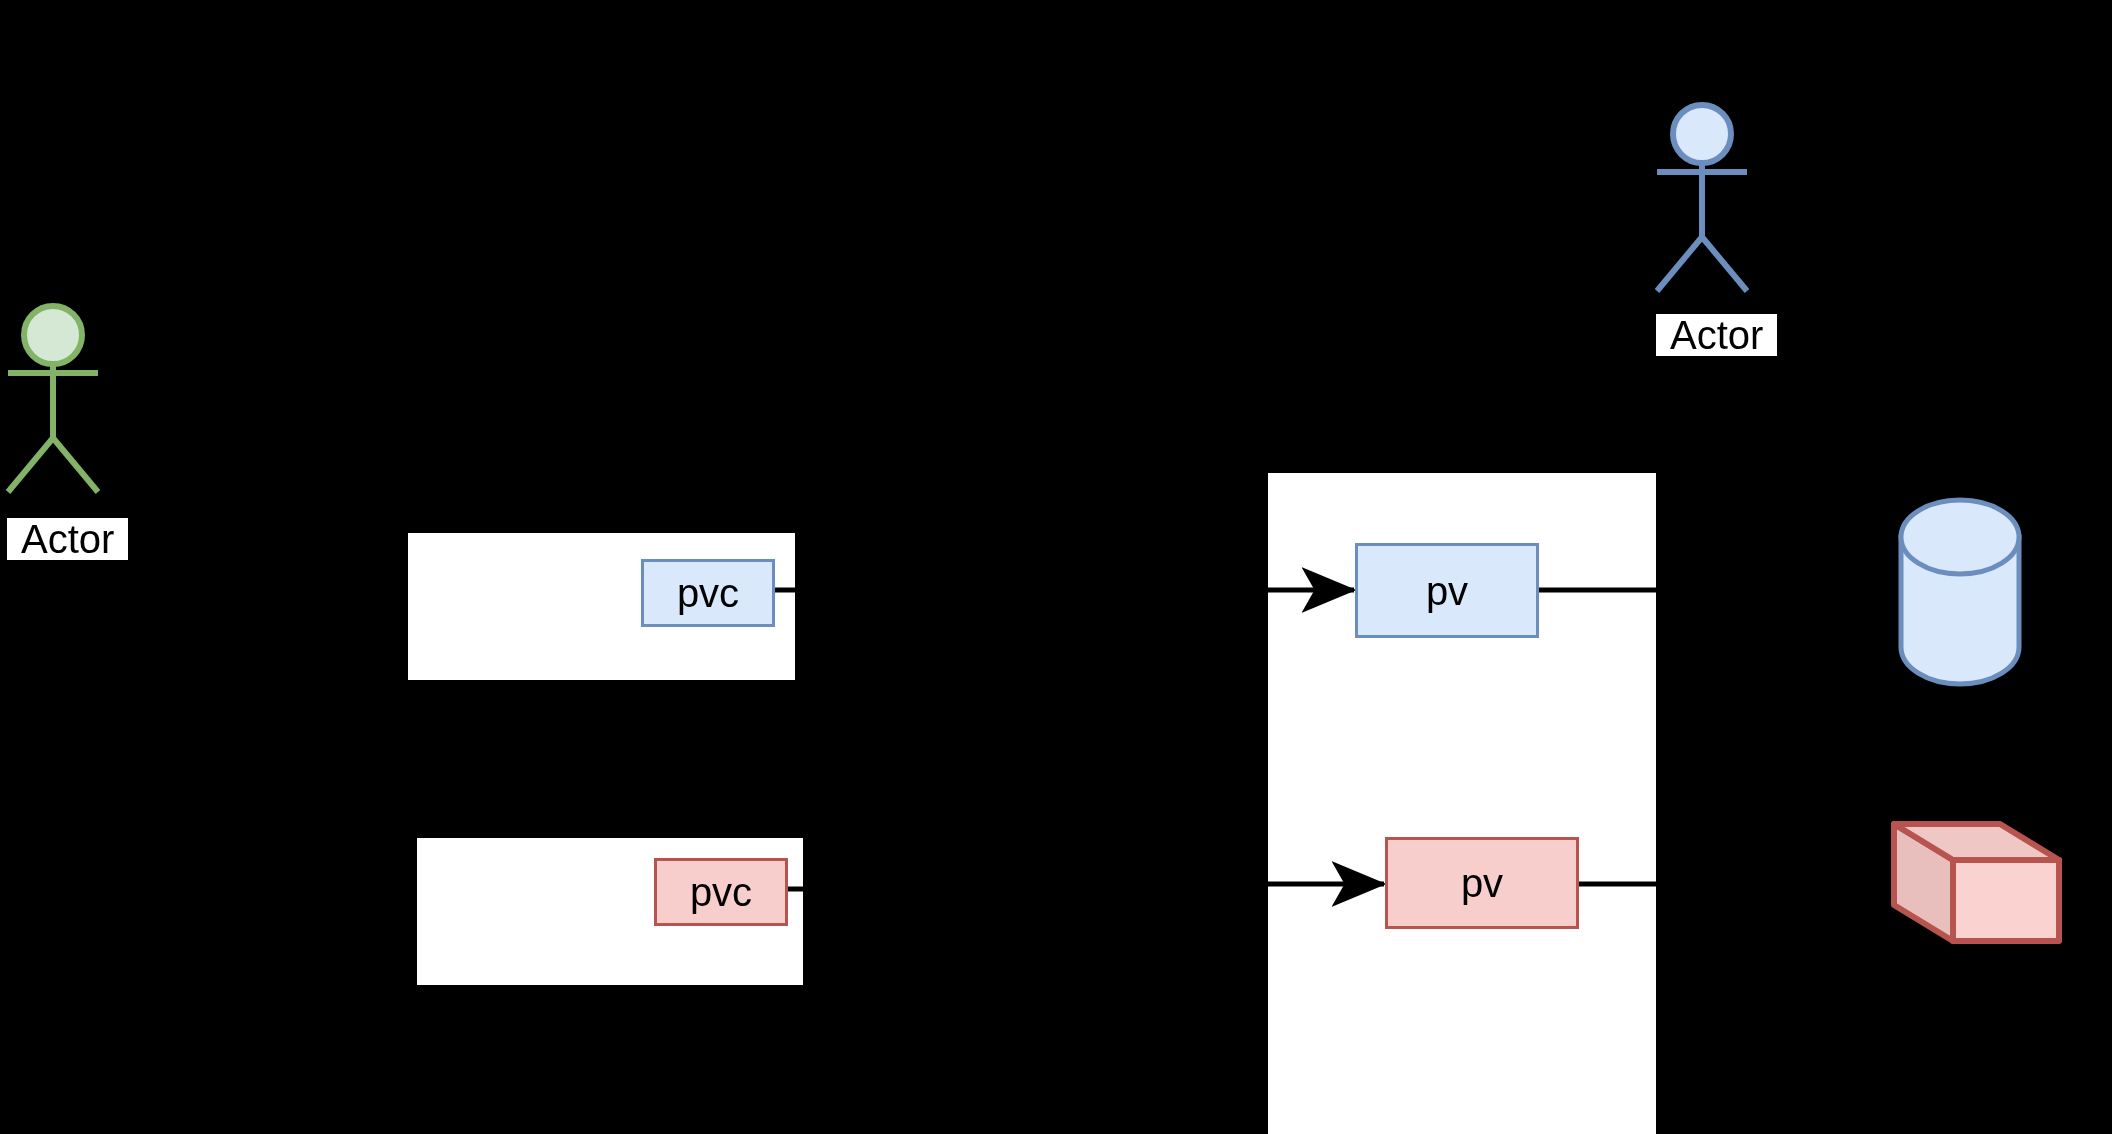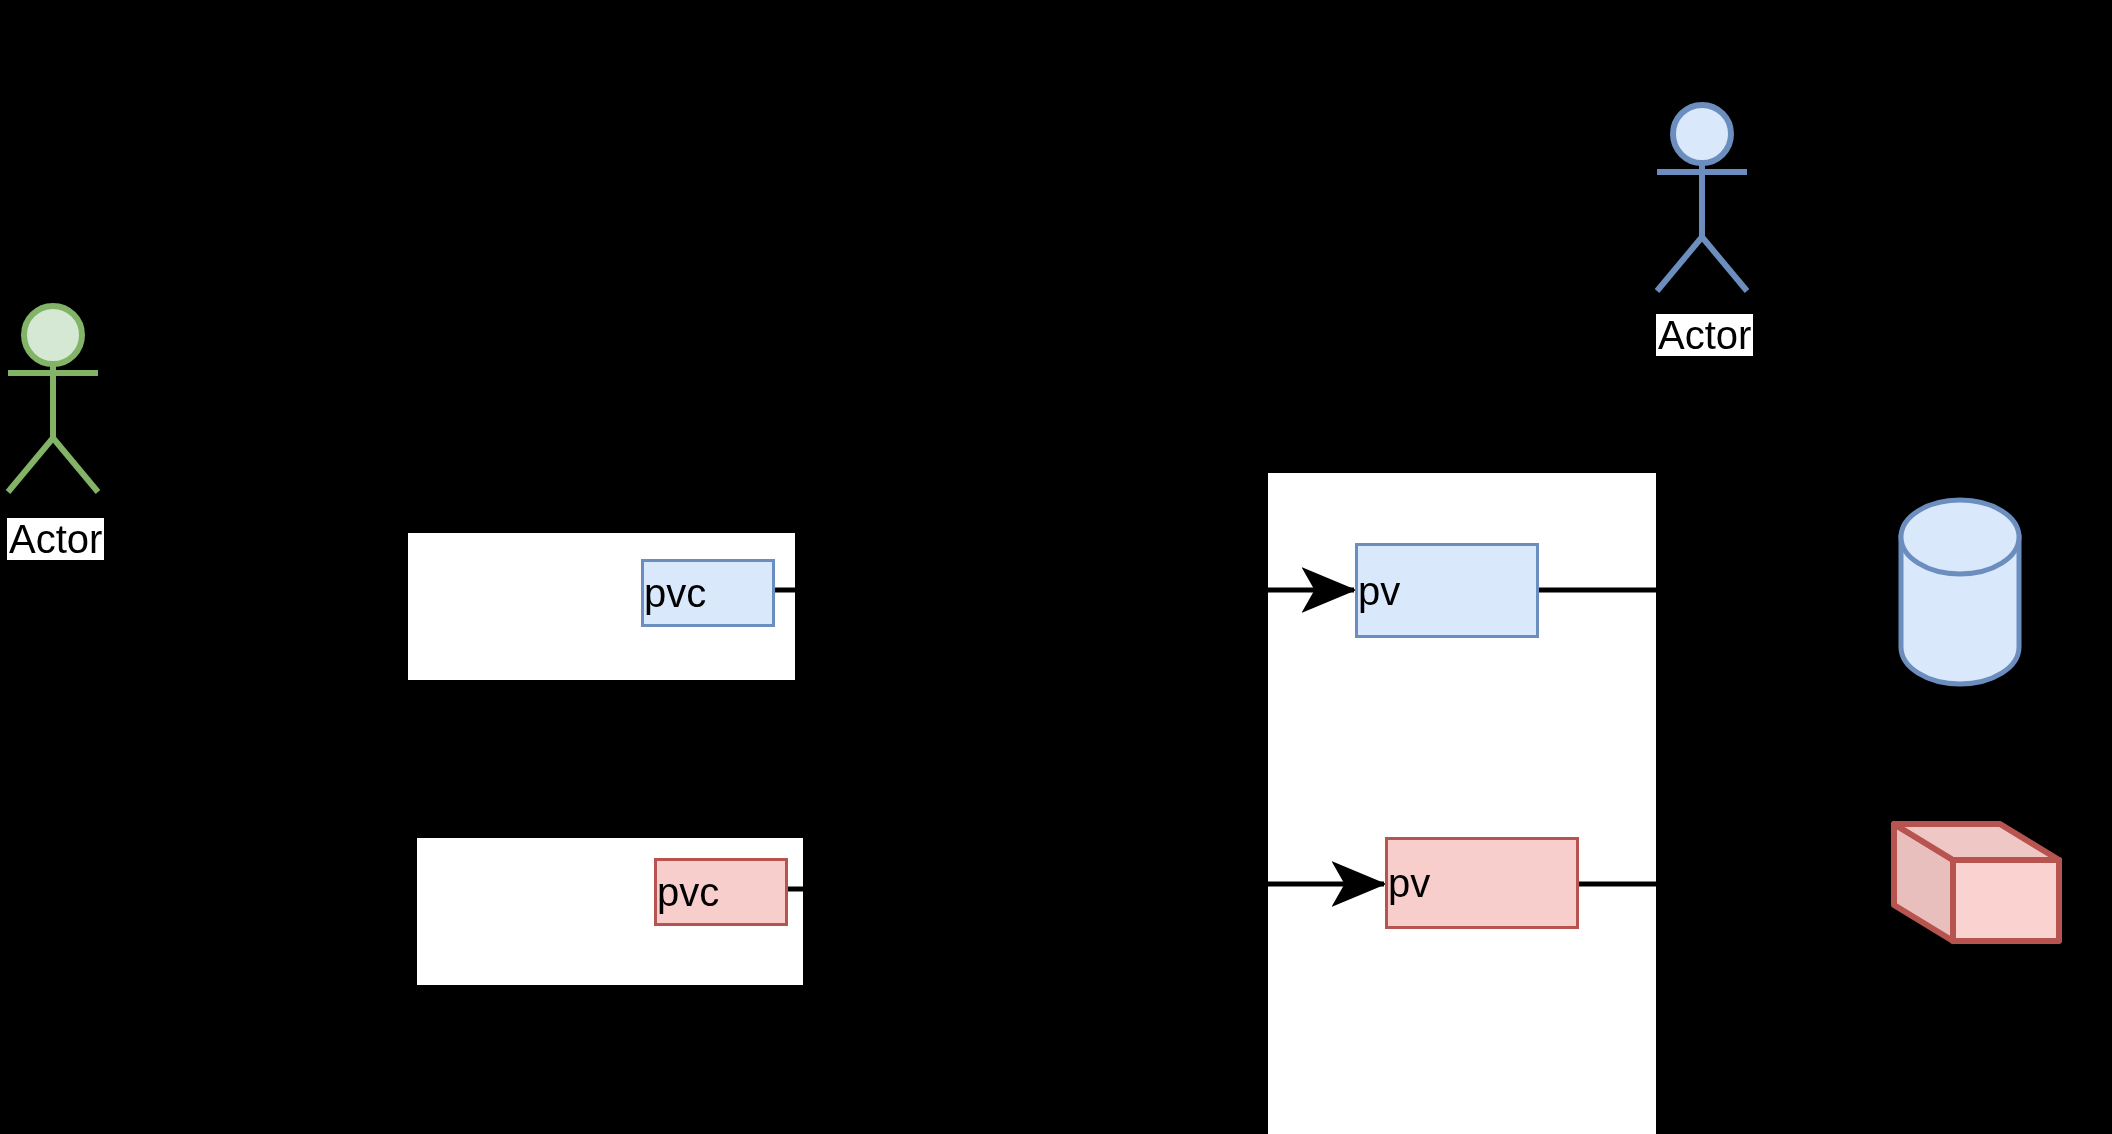--- a/index.html
+++ b/index.html
@@ -19,20 +19,21 @@
     left: 0;
     top: 0;
     width: 2112px;
     height: 1134px;
   }
   .node {
     position: absolute;
     box-sizing: border-box;
     display: flex;
     align-items: center;
+    justify-content: center;
     font-family: "Liberation Sans", sans-serif;
     color: #000000;
   }
   
   .box-blue {
     background: #dae8fc;
     border: 3px solid #6c8ebf;
   }
   .box-red {
     background: #f8cecc;
@@ -45,21 +46,21 @@
     color: #000000;
     white-space: nowrap;
   }
   
   .actor-label {
     position: absolute;
     background: #ffffff;
     color: #000000;
     font-size: 40px;
     line-height: 1;
-    padding: 1px 2px;
+    padding: 1px 14px;
     white-space: nowrap;
     font-family: "Liberation Sans", sans-serif;
   }
 </style>
 </head>
 <body>
 
 <svg id="canvas" width="2112" height="1134" viewBox="0 0 2112 1134">
 
   <defs>

